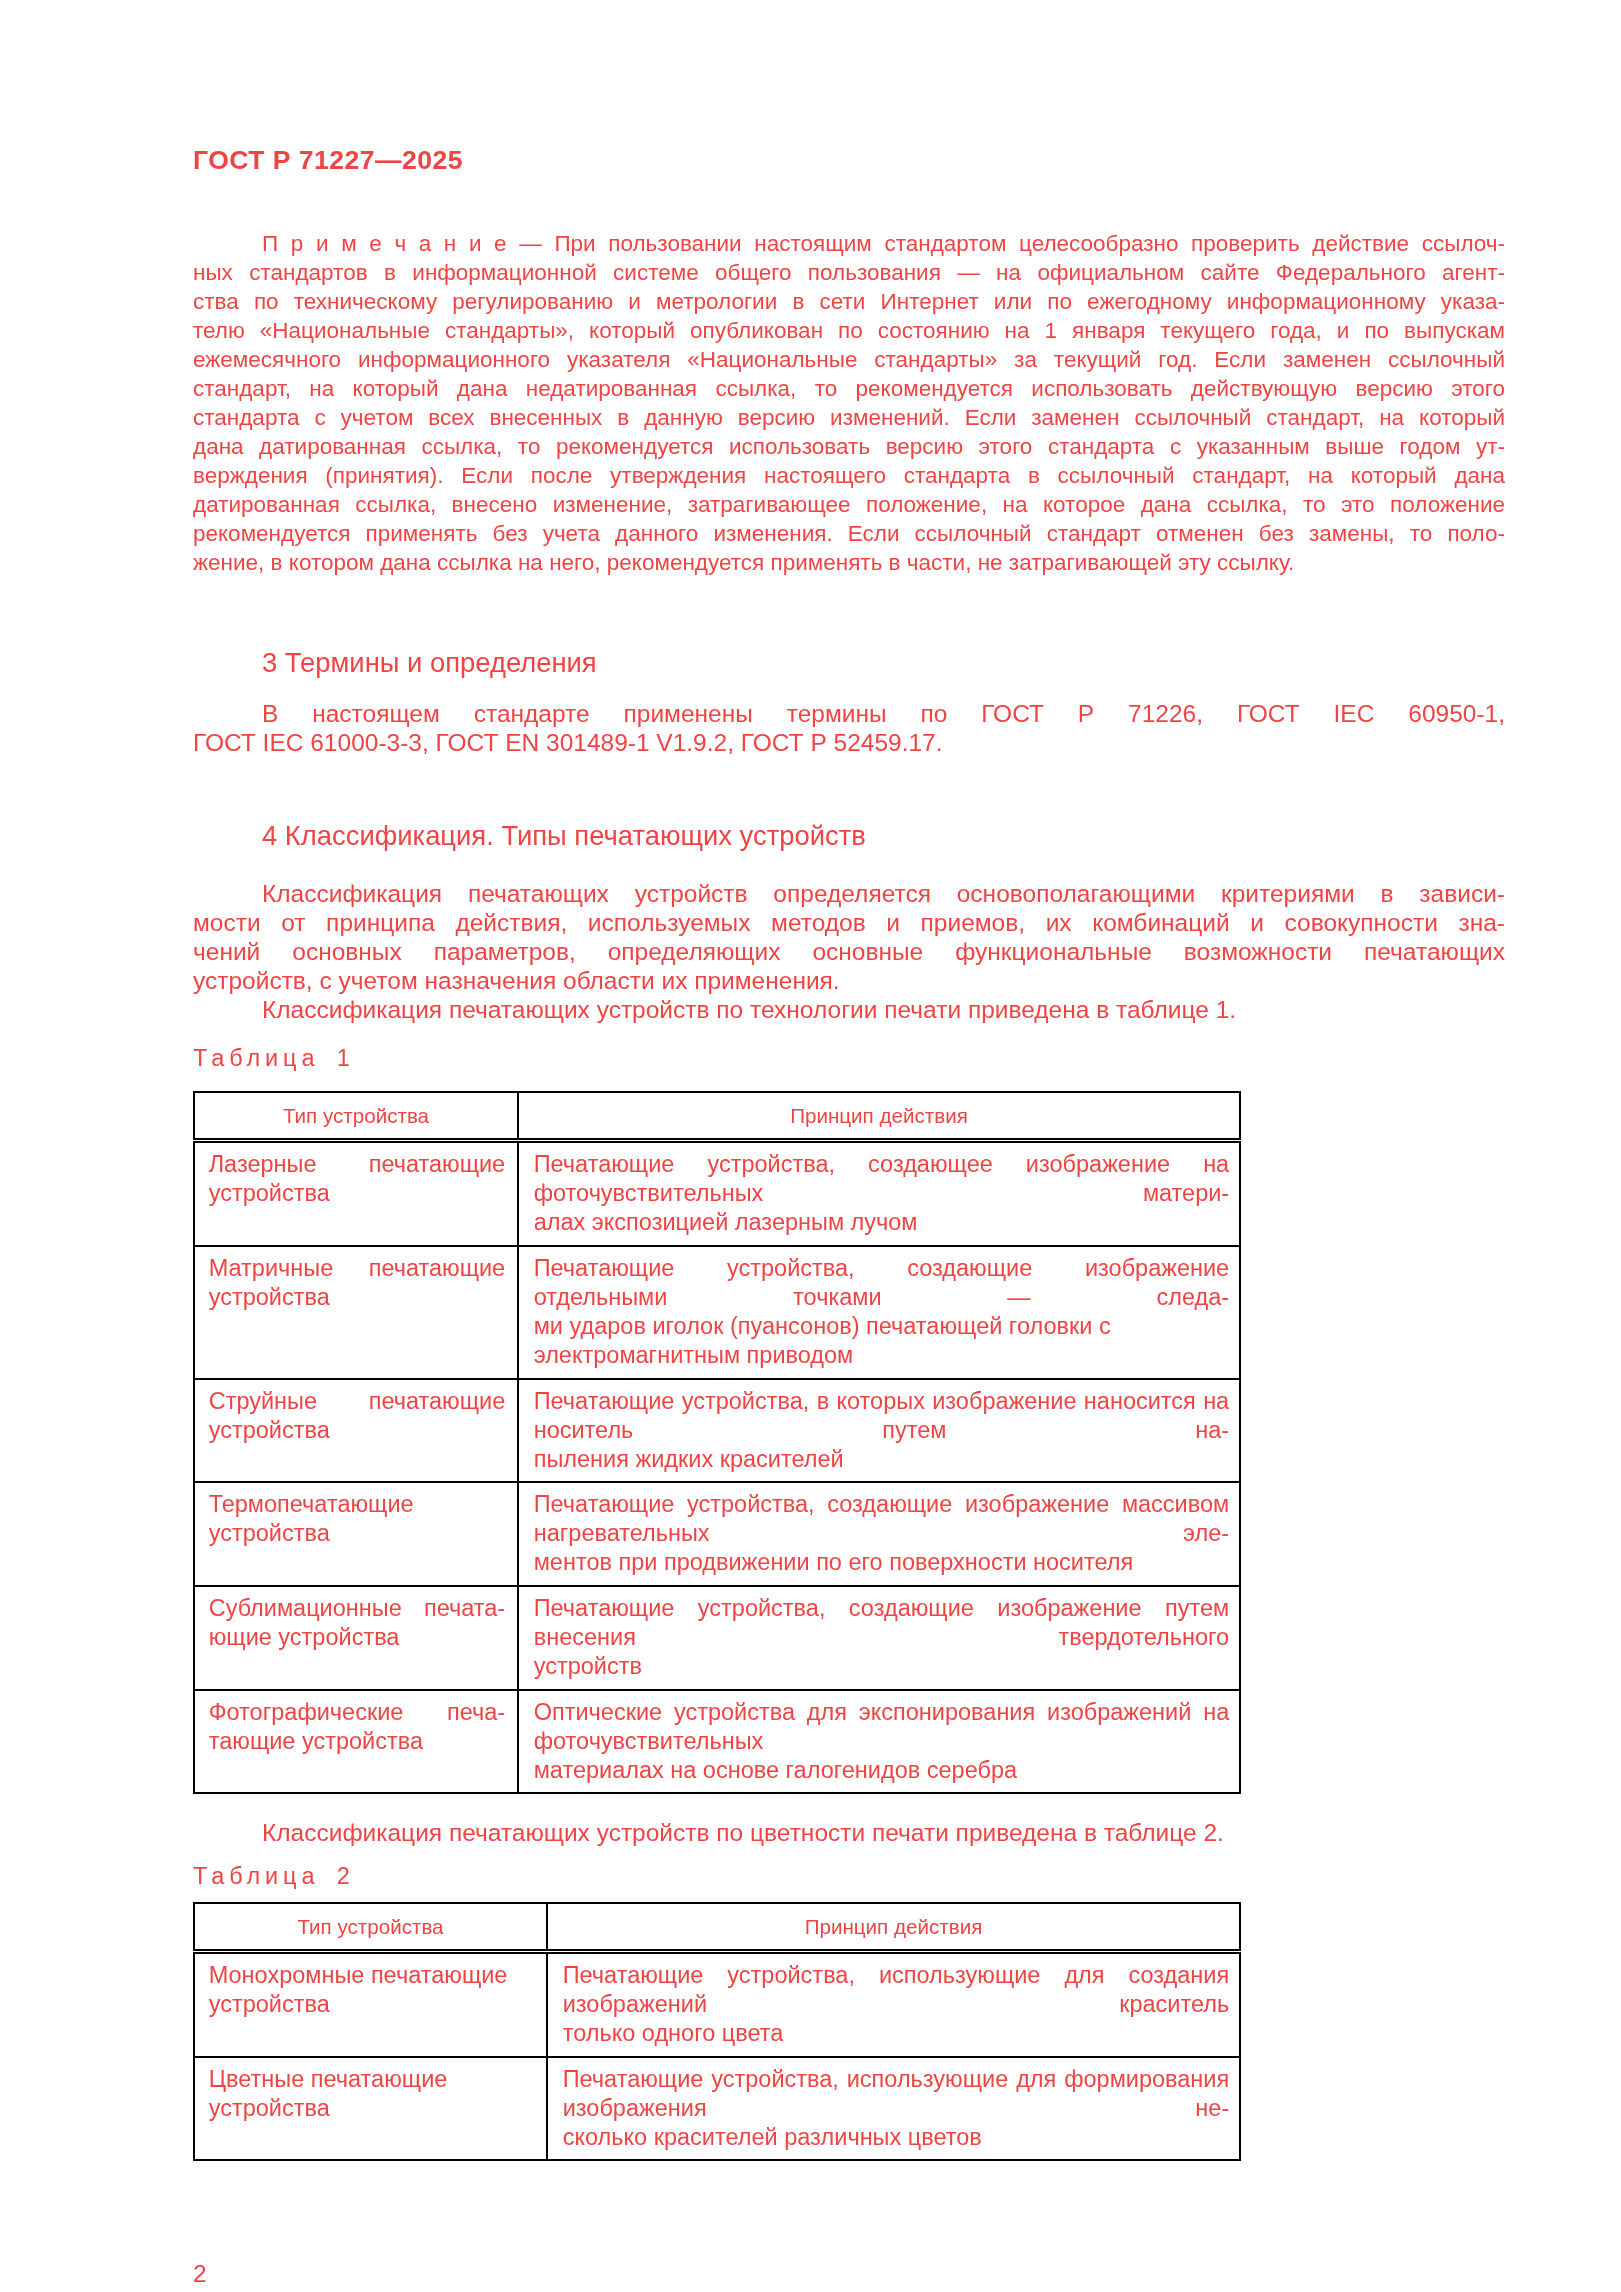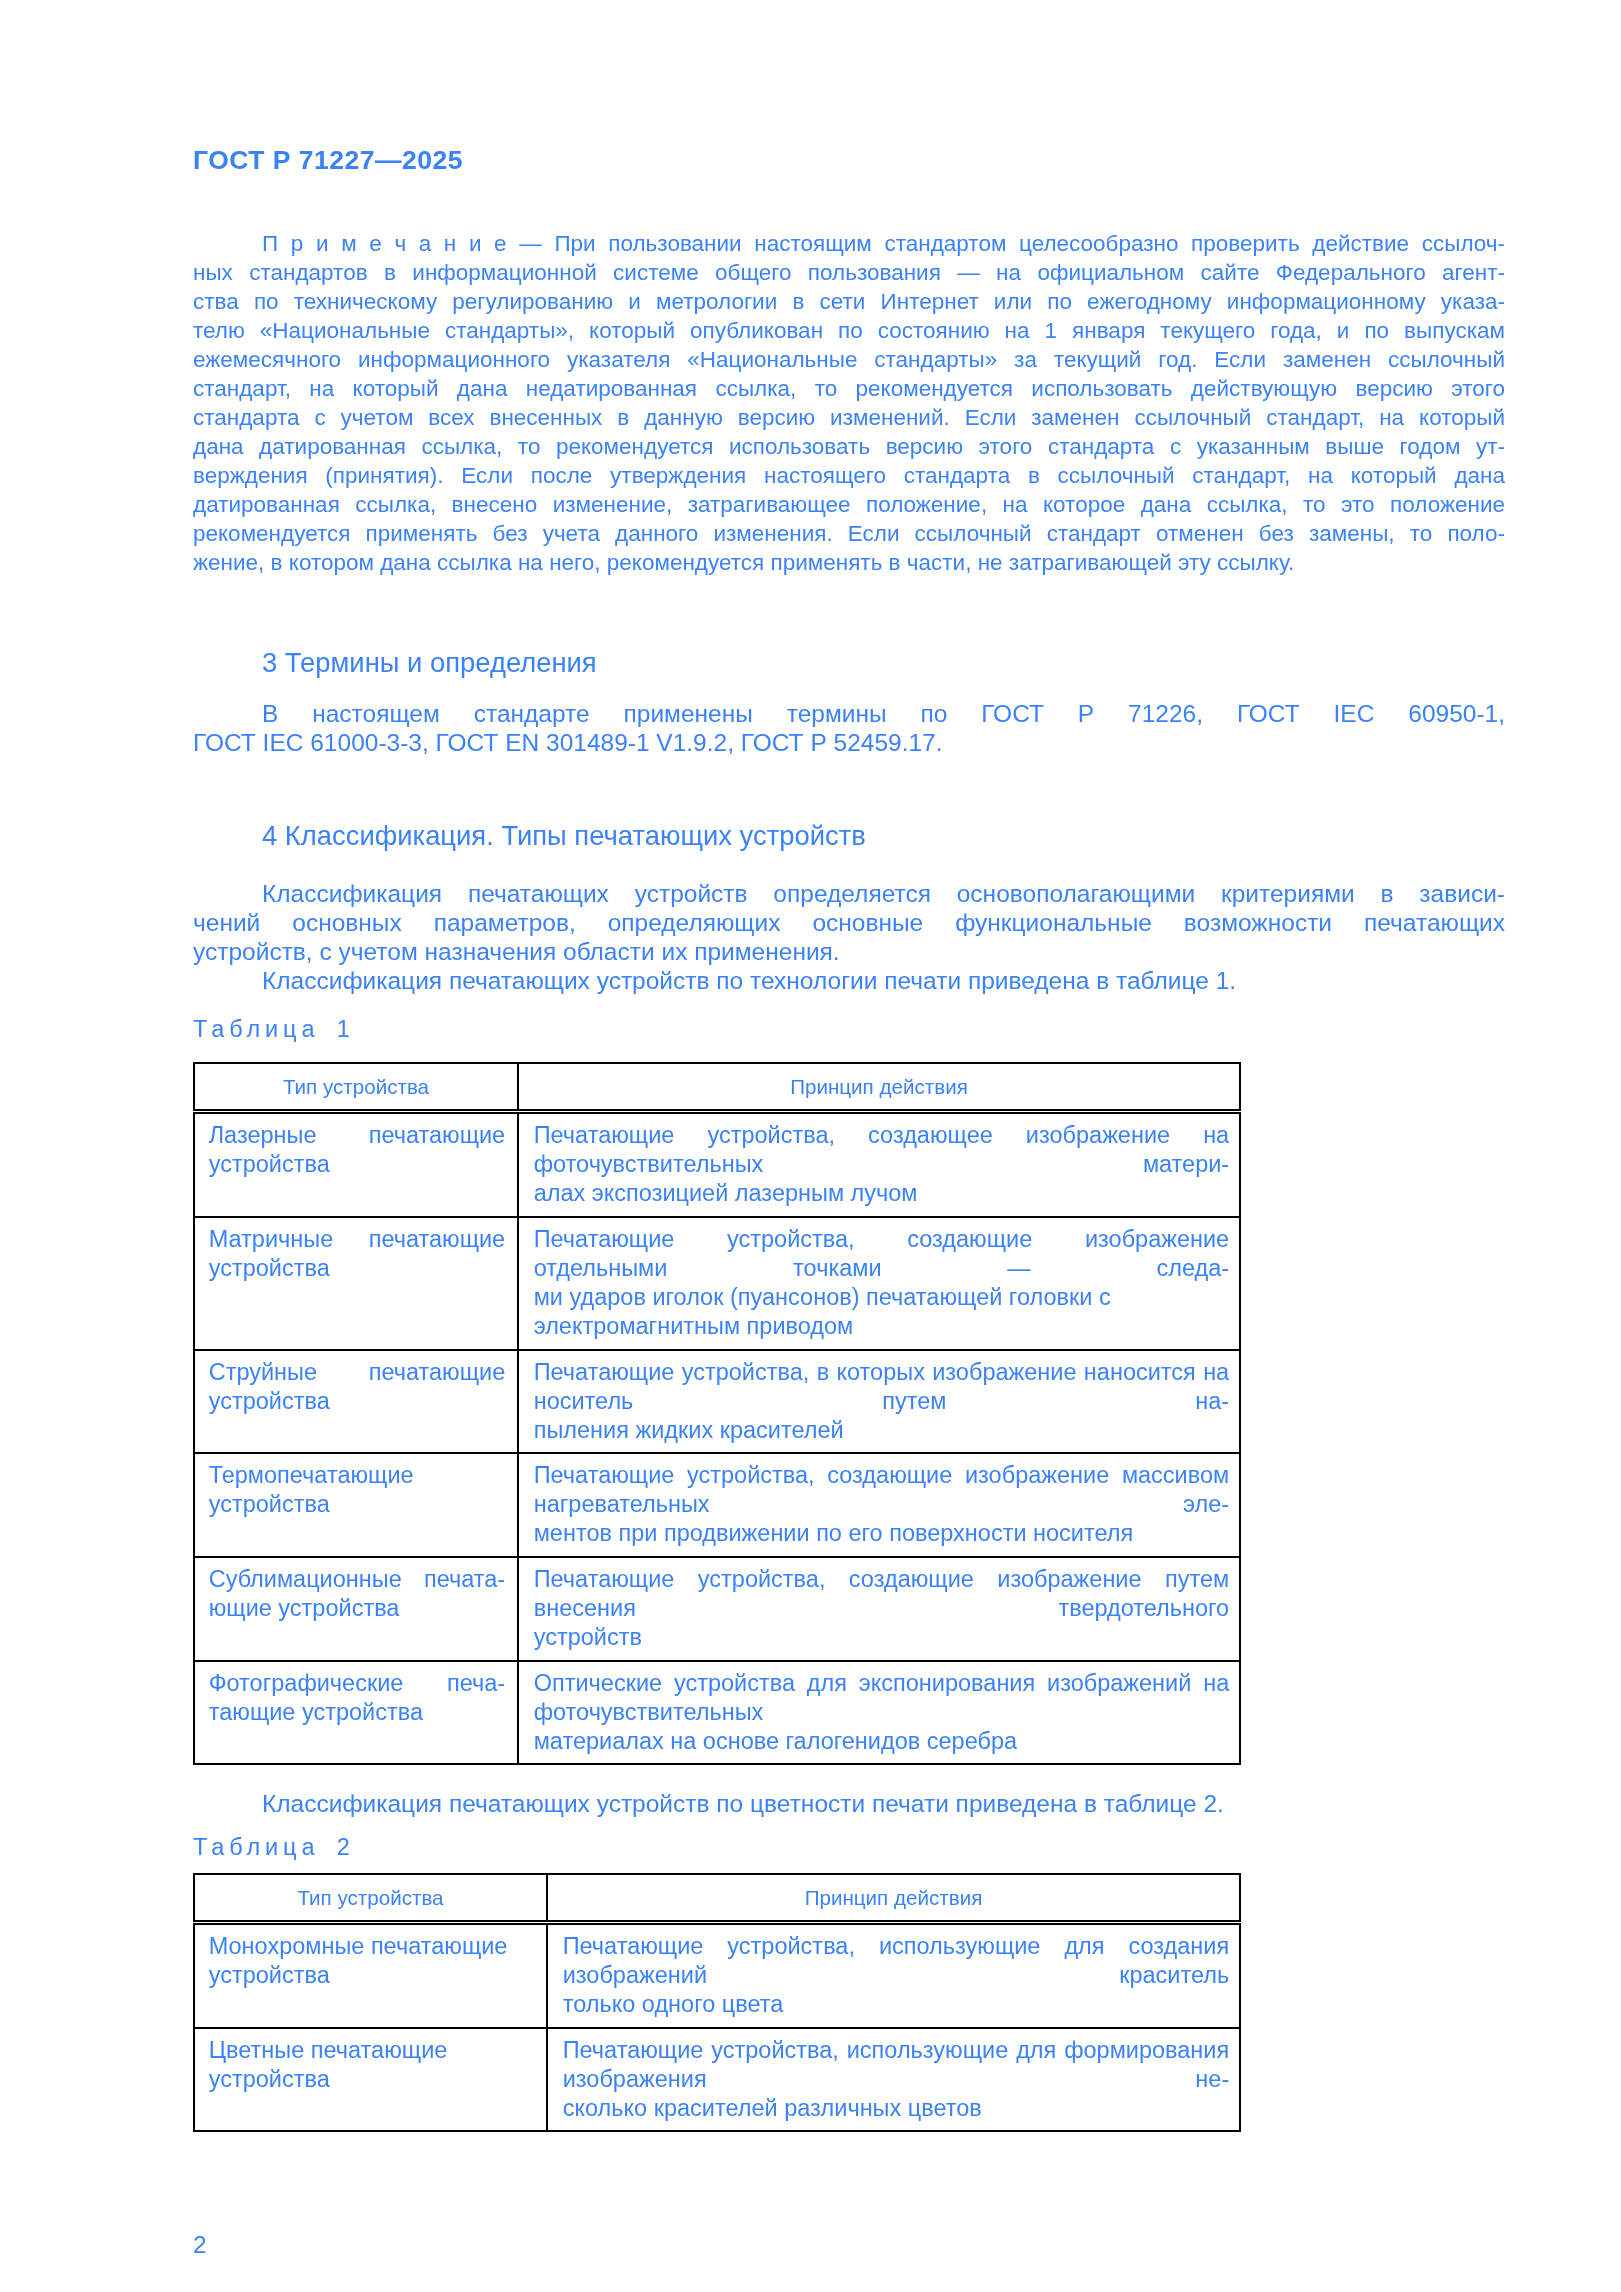--- a/index.html
+++ b/index.html
@@ -2,21 +2,21 @@
 <html><head>
 <meta charset="utf-8">
 <style>
   html, body { margin: 0; padding: 0; background: #ffffff; }
   .page {
     position: relative;
     width: 1621px;
     height: 2293px;
     box-sizing: border-box;
     background: #ffffff;
-    color: #3b82f6;
+    color: #ef4444;
     font-family: "Liberation Sans", "DejaVu Sans", sans-serif;
     padding: 145px 116px 0 193px;
     overflow: hidden;
   }
   .doc-code {
     font-size: 26.5px;
     font-weight: bold;
     line-height: 31px;
     letter-spacing: 0.5px;
   }
@@ -114,20 +114,21 @@
 
   <div class="para body-text indent p3">
       <div class="tline">В настоящем стандарте применены термины по ГОСТ Р 71226, ГОСТ IEC 60950-1,</div>
       <div class="tline tlast">ГОСТ IEC 61000-3-3, ГОСТ EN 301489-1 V1.9.2, ГОСТ Р 52459.17.</div>
     </div>
 
   <div class="sec-title s4">4 Классификация. Типы печатающих устройств</div>
 
   <div class="para body-text indent p4">
       <div class="tline">Классификация печатающих устройств определяется основополагающими критериями в зависи-</div>
+      <div class="tline">мости от принципа действия, используемых методов и приемов, их комбинаций и совокупности зна-</div>
       <div class="tline">чений основных параметров, определяющих основные функциональные возможности печатающих</div>
       <div class="tline tlast">устройств, с учетом назначения области их применения.</div>
     </div>
 
   <div class="para body-text indent intro1">
       <div class="tline tlast">Классификация печатающих устройств по технологии печати приведена в таблице 1.</div>
     </div>
 
   <div class="tlabel l1">Таблица 1</div>
 

